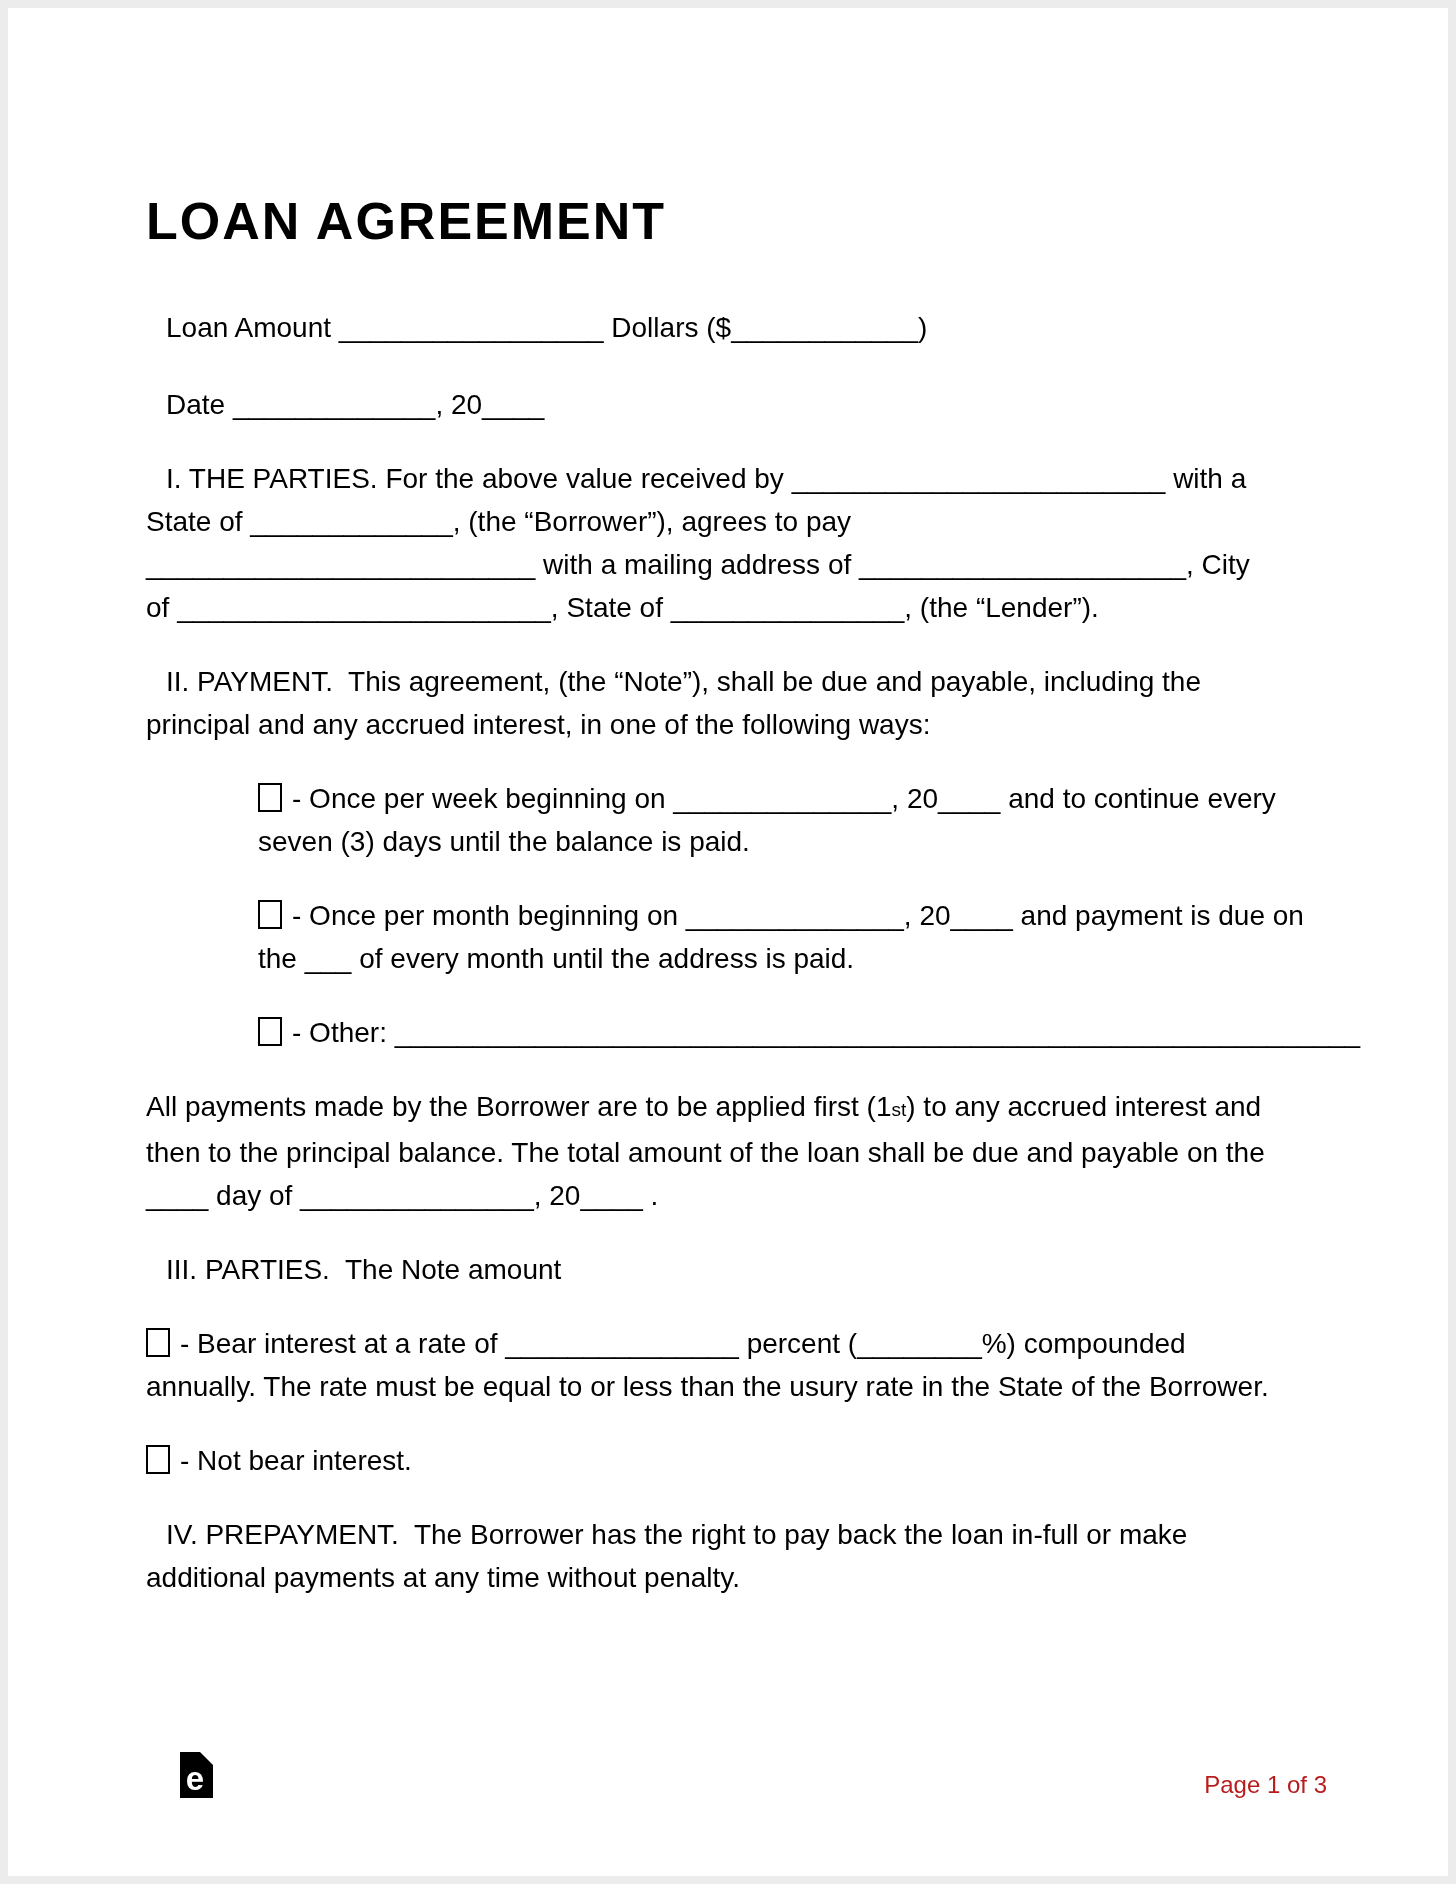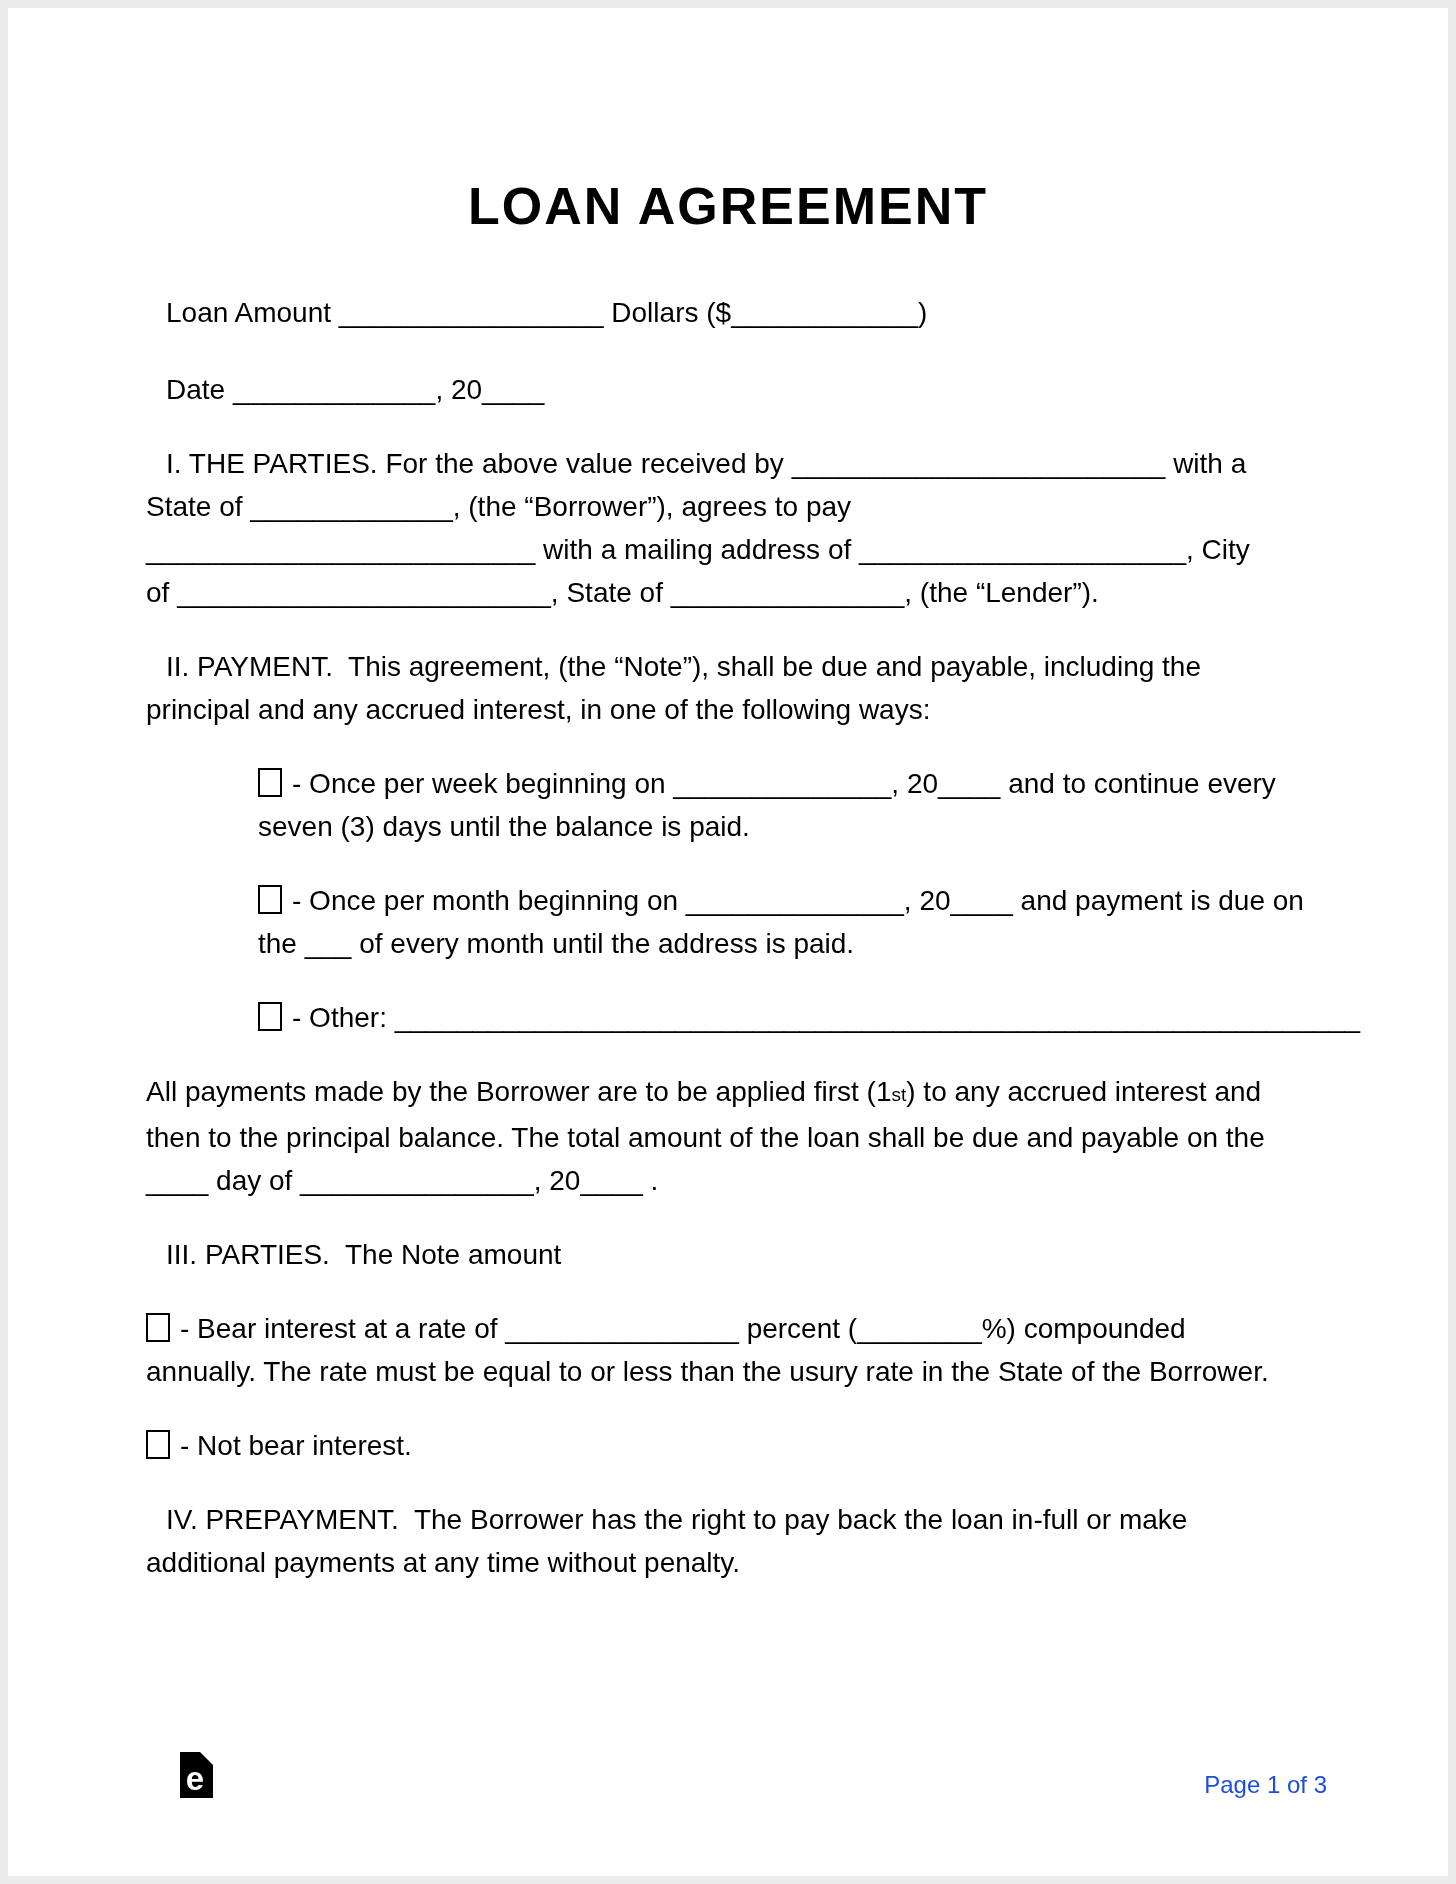--- a/index.html
+++ b/index.html
@@ -16,22 +16,22 @@
     width: 1440px; height: 1868px;
     background: #ffffff;
     box-sizing: border-box;
     padding: 166px 138px 0 138px;
   }
   .doc-title {
     font-size: 52px;
     font-weight: bold;
     letter-spacing: 2px;
     line-height: 62px;
-    text-align: center;
-    margin: 1px 0 54px 0;
+    text-align: left;
+    margin: 16px 0 54px 0;
     white-space: pre;
   }
   .block { margin: 0 0 31px 0; }
   .block.mb34 { margin-bottom: 34px; }
   .line {
     font-size: 28px;
     line-height: 43px;
     white-space: pre;
   }
   .b { font-weight: normal; margin-left: 20px; }
@@ -47,21 +47,21 @@
   .footer-logo {
     position: absolute;
     left: 172px; top: 1744px;
     width: 33px; height: 46px;
   }
   .page-number {
     position: absolute;
     top: 1762px; right: 121px;
     font-size: 24px;
     line-height: 30px;
-    color: #1d4ed8;
+    color: #b91c1c;
     white-space: pre;
   }
 </style>
 </head>
 <body>
 
 <div class="page">
 
   <div class="doc-title">LOAN AGREEMENT</div>
 

